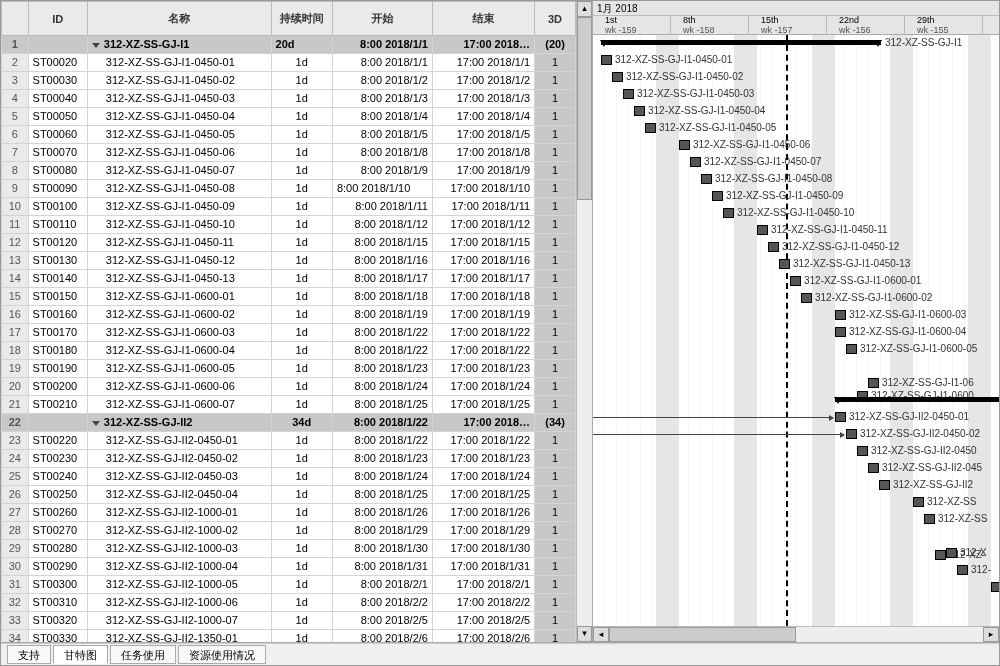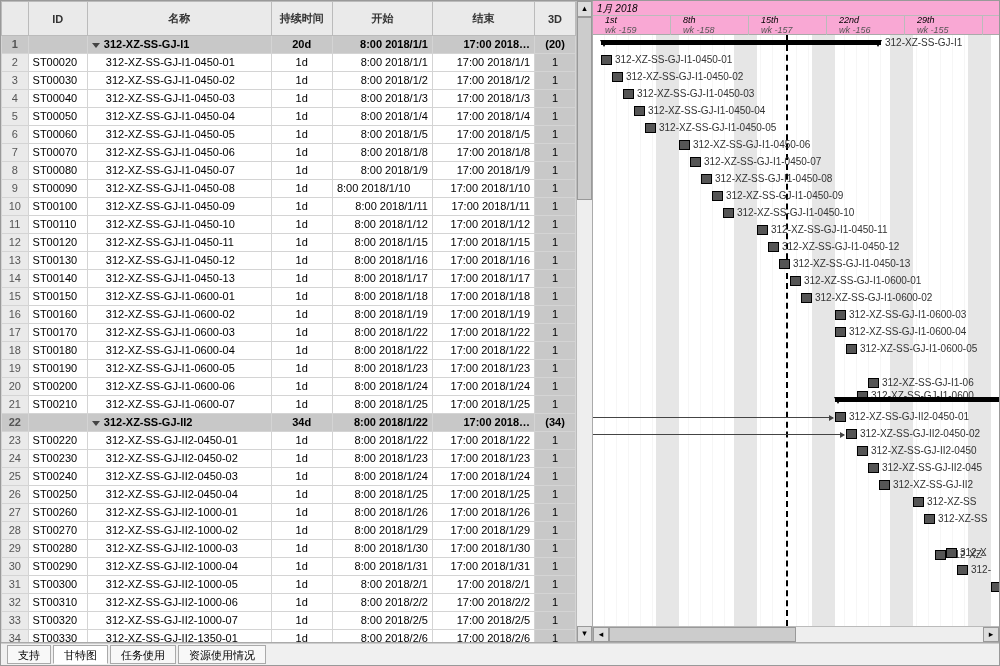--- a/index.html
+++ b/index.html
@@ -22,21 +22,21 @@
 .td3-col { width: 40px; }
 tbody td { border: 1px solid #d4d4d4; padding: 0 4px; height: 17px; line-height: 17px; white-space: nowrap; overflow: hidden; }
 tbody tr td:first-child { background: #eaeaea; text-align: center; color: #555; }
 .group-row td { background: #c8c8c8 !important; font-weight: bold; }
 .tri { display: inline-block; width: 0; height: 0; border-left: 4px solid transparent; border-right: 4px solid transparent; border-top: 5px solid #444; margin-right: 4px; vertical-align: middle; }
 .table-wrap { flex: 1; overflow: auto; }
 .vscroll-track { width: 16px; background: #eee; border-left: 1px solid #bbb; display: flex; flex-direction: column; }
 .vscroll-btn { height: 16px; background: #ddd; border: 1px solid #999; text-align: center; font-size: 9px; line-height: 13px; }
 .left-body { display: flex; flex: 1; overflow: hidden; }
 
-.gantt-head { height: 34px; border-bottom: 1px solid #aaa; font-size: 10px; position: relative; background: #f9a8d4; font-style: italic; }
+.gantt-head { height: 34px; border-bottom: 1px solid #aaa; font-size: 10px; position: relative; background: #e5e5e5; }
 .gantt-month { height: 15px; border-bottom: 1px solid #bbb; padding-left: 4px; line-height: 15px; }
 .gantt-days { display: flex; height: 19px; }
 .gday { flex: 0 0 78px; border-right: 1px solid #bbb; display: flex; flex-direction: column; justify-content: space-between; padding-left: 12px; }
 .gday .d1 { font-size: 9px; line-height: 9px; }
 .gday .d2 { font-size: 9px; line-height: 9px; color: #555; }
 .gantt-body { flex: 1; position: relative; overflow: hidden; background: repeating-linear-gradient(to right, #fff 0, #fff 11px, #f6f6f6 11px, #f6f6f6 12px); }
 .gantt-weekend { position: absolute; top: 0; bottom: 0; width: 23px; background: #e6e6e6; }
 .gantt-row { position: absolute; left: 0; right: 0; height: 17px; }
 .bar { position: absolute; height: 10px; top: 3px; background: #555; border: 1px solid #000; }
 .summary-bar { position: absolute; height: 5px; top: 5px; background: #000; }
@@ -69,21 +69,21 @@
               <th class="start-col">开始</th>
               <th class="end-col">结束</th>
               <th class="td3-col">3D</th>
             </tr>
           </thead>
           <tbody id="tbody">
               <tr class="group-row">
                 <td>1</td>
                 <td></td>
                 <td style=""><span class="tri"></span>312-XZ-SS-GJ-I1</td>
-                <td style="text-align:center">20d</td>
+                <td style="text-align:left">20d</td>
                 <td style="text-align:right">8:00 2018/1/1</td>
                 <td style="text-align:right">17:00 2018…</td>
                 <td style="background:#c8c8c8;text-align:center">(20)</td>
               </tr>
               <tr>
                 <td>2</td>
                 <td>ST00020</td>
                 <td style="padding-left:18px">312-XZ-SS-GJ-I1-0450-01</td>
                 <td style="text-align:center">1d</td>
                 <td style="text-align:right">8:00 2018/1/1</td>

